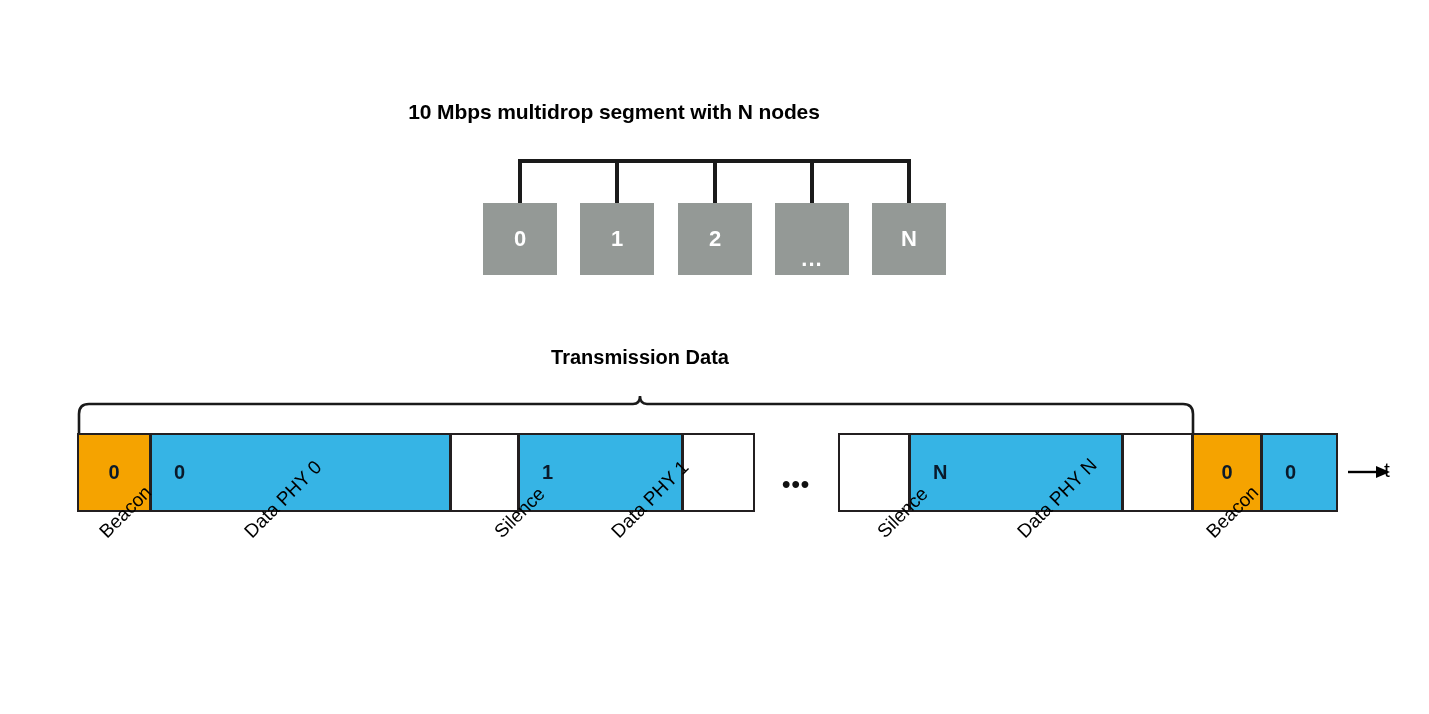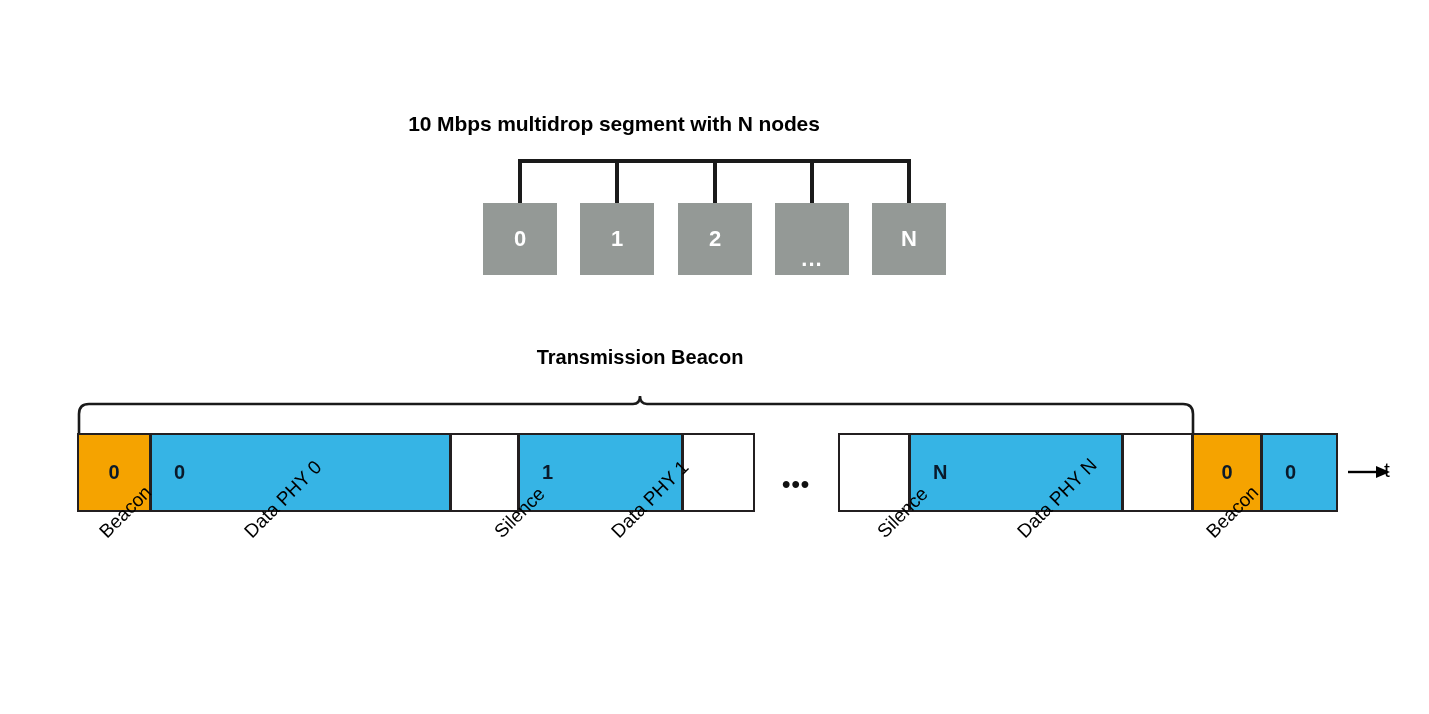--- a/index.html
+++ b/index.html
@@ -16,21 +16,21 @@
     width: 1429px;
     height: 714px;
     overflow: hidden;
     background: #ffffff;
   }
 
   
   .topology-title {
     position: absolute;
     left: 0;
-    top: 112px;
+    top: 100px;
     width: 1228px;
     text-align: center;
     font-size: 21px;
     font-weight: bold;
     color: #000000;
     letter-spacing: -0.1px;
   }
   #bus-line {
     position: absolute;
     left: 518px;
@@ -170,21 +170,21 @@
   <div class="node-box" style="left:678px;">
     <span class="node-label">2</span>
   </div>
   <div class="node-box ellipsis" style="left:775px;">
     <span class="node-label">...</span>
   </div>
   <div class="node-box" style="left:872px;">
     <span class="node-label">N</span>
   </div>
 
-  <div class="cycle-title">Transmission Beacon</div>
+  <div class="cycle-title">Transmission Data</div>
 
   <svg id="cycle-bracket" width="1140" height="48" viewBox="0 0 1140 48">
     <path d="M 9,44 L 9,22 Q 9,12 19,12 L 563,12 Q 570,12 570,4 Q 570,12 577,12 L 1113,12 Q 1123,12 1123,22 L 1123,44" fill="none" stroke="#1a1a1a" stroke-width="2.6" stroke-linecap="butt"></path>
   </svg>
 
   <div class="seg beacon" style="left:77px;  width:74px;">
     <span class="seg-label">0</span>
   </div>
   <div class="seg data" style="left:150px; width:301px;">
     <span class="seg-label">0</span>

